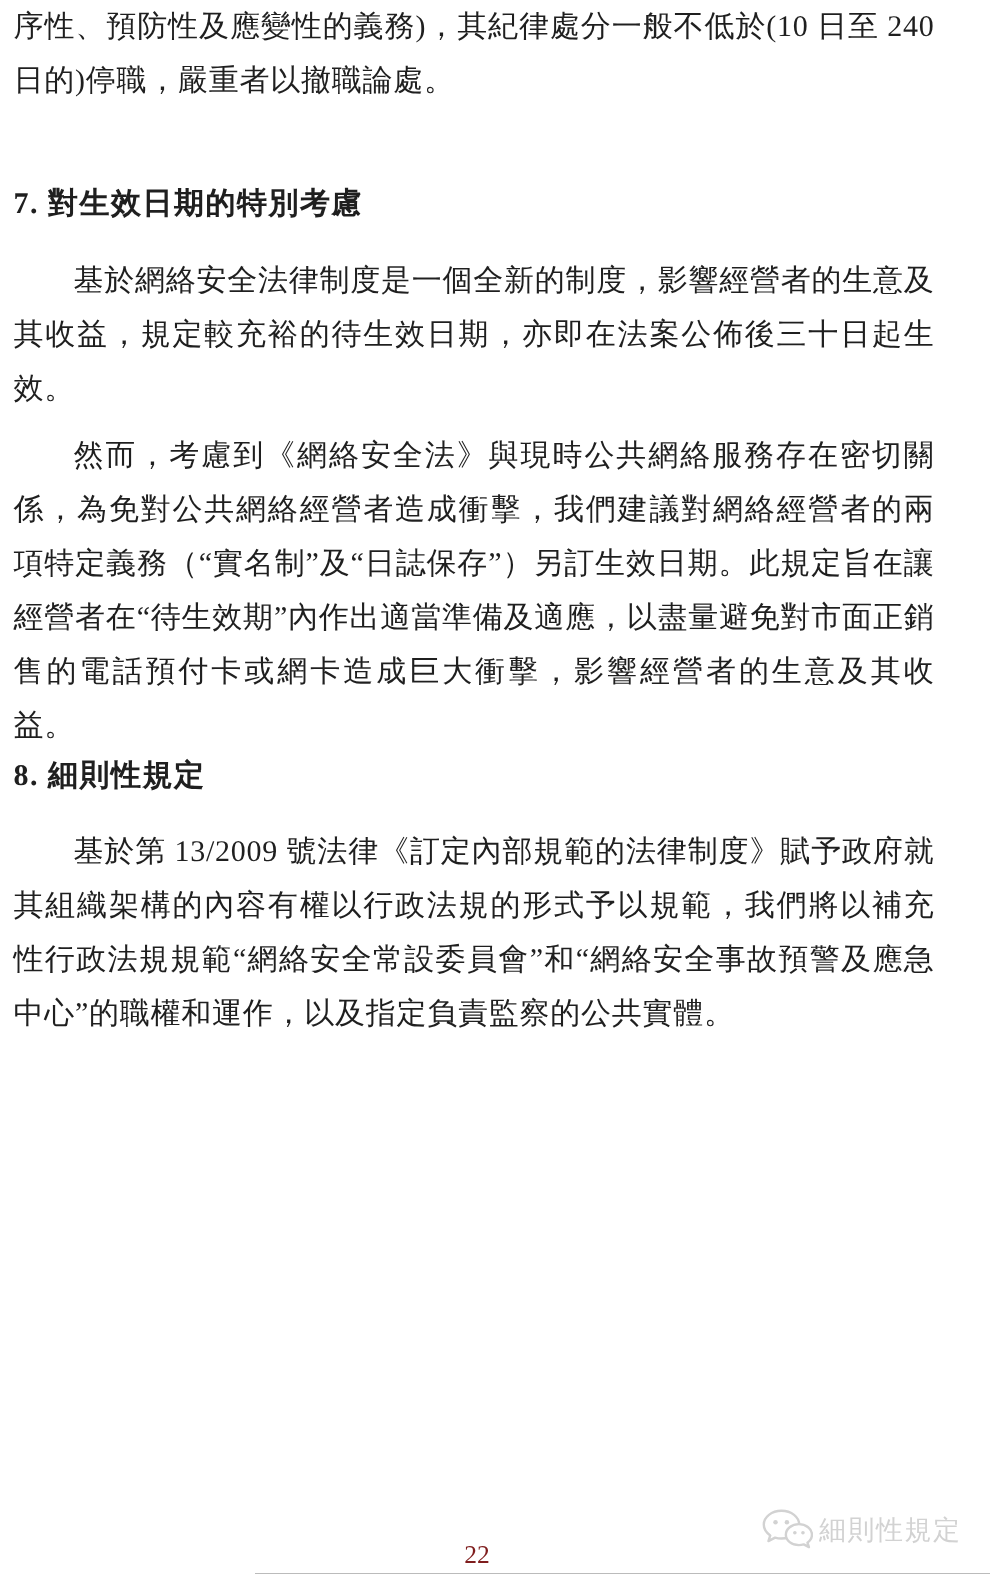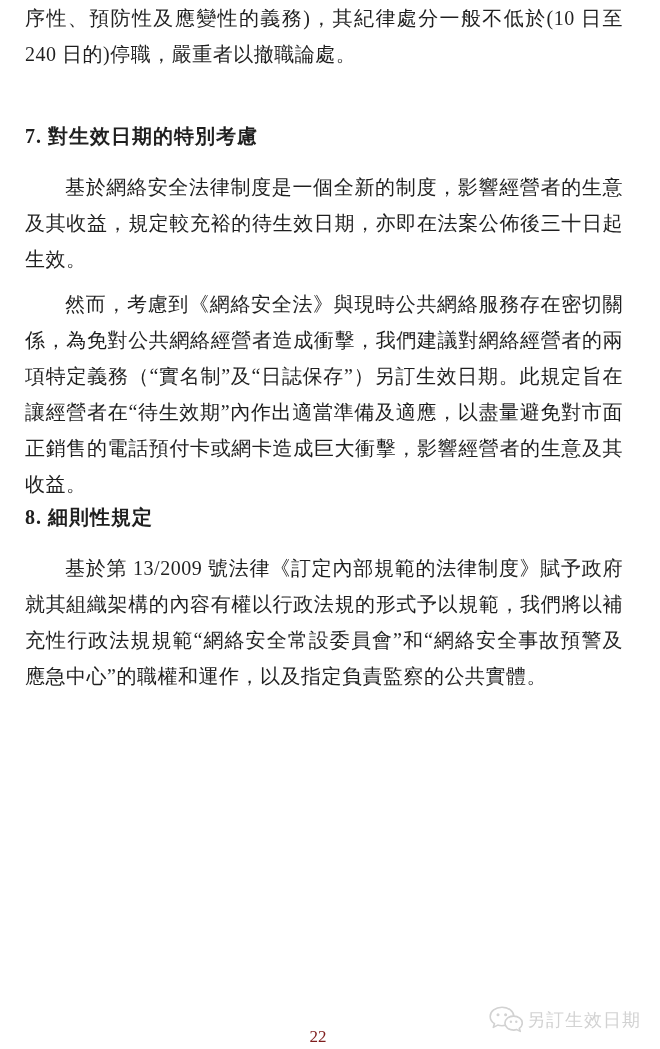--- a/index.html
+++ b/index.html
@@ -6,21 +6,21 @@
   .page {
     position: relative;
     width: 660px;
     height: 1049px;
     margin: 0 auto;
     background: #ffffff;
     font-family: "Liberation Serif", "DejaVu Serif", serif;
     color: #1f1f1f;
     overflow: hidden;
     box-sizing: border-box;
-    padding: 0 37px 0 25px;
+    padding: 0 37px 0 9px;
   }
   .body-para {
     margin: 0;
     font-size: 20px;
     line-height: 36px;
     text-align: justify;
     text-justify: inter-ideograph;
     letter-spacing: 0.5px;
   }
   .body-para.indent { text-indent: 2em; }
@@ -90,16 +90,16 @@
           <path d="M24.6 10.1 c-4.8 0 -8.7 3.1 -8.7 7 c0 3.9 3.9 7 8.7 7 c1.1 0 2.2 -0.2 3.2 -0.5 l3.5 1.8 -1 -3 c1.8 -1.3 3 -3.2 3 -5.3 c0 -3.9 -3.9 -7 -8.7 -7 Z"></path>
         </g>
         <g fill="#d2d2d2">
           <circle cx="9" cy="8.8" r="1.5"></circle>
           <circle cx="16.6" cy="8.8" r="1.5"></circle>
           <circle cx="21.9" cy="15.8" r="1.2"></circle>
           <circle cx="27.3" cy="15.8" r="1.2"></circle>
         </g>
       </svg>
     </span>
-    <span class="watermark-label">另訂生效日期</span>
+    <span class="watermark-label">細則性規定</span>
   </div>
 
 </div>
 
 </body></html>

